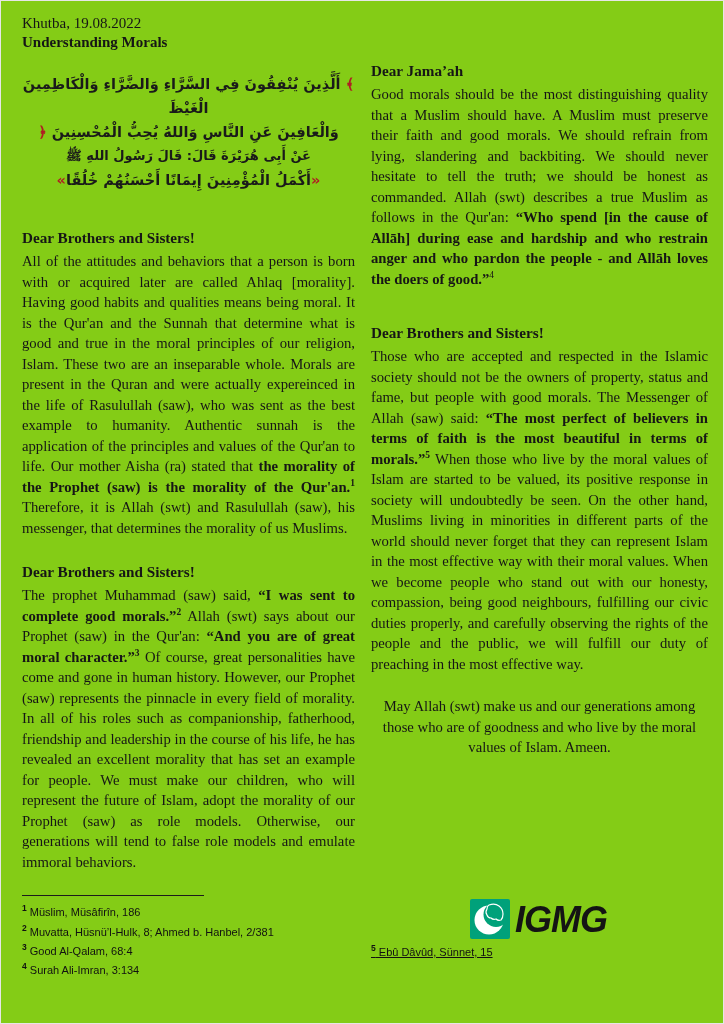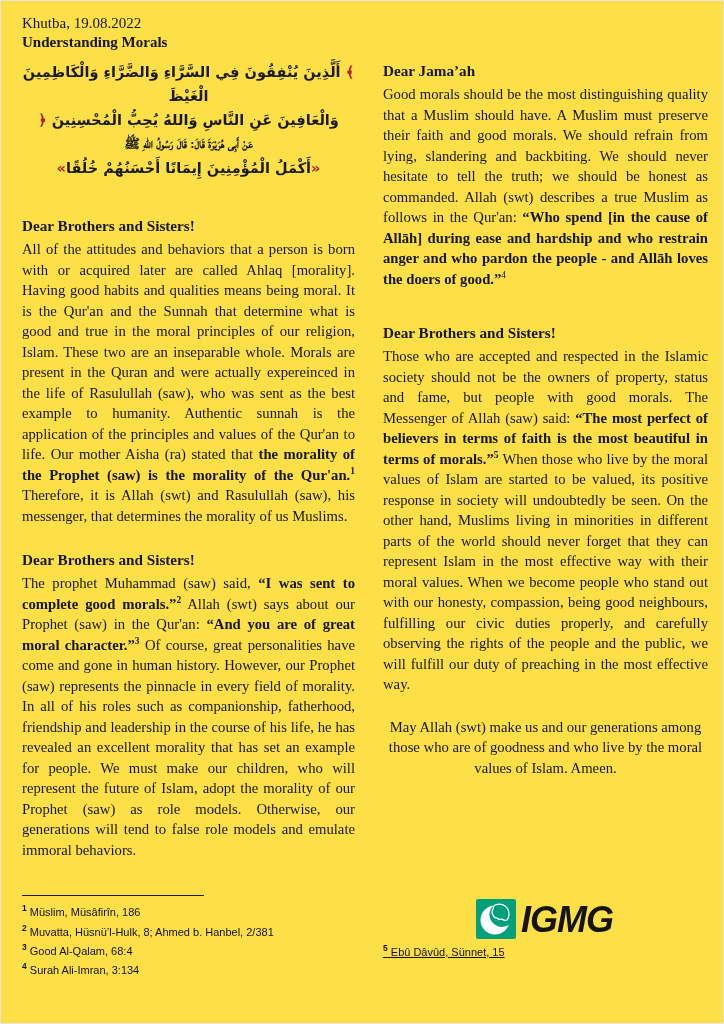--- a/index.html
+++ b/index.html
@@ -1,49 +1,49 @@
 <!DOCTYPE html>
 <html><head>
 <meta charset="utf-8">
 <style>
   html,body{margin:0;padding:0;background:#9a9a9a;}
   .page{
     position:relative;
     width:724px;height:1024px;
     margin:0 auto;
-    background:#fde047;
+    background:#84cc16;
     box-shadow:inset 0 0 0 1px #e6e6e6;
     box-sizing:border-box;
     padding:14px 16px 12px 22px;
     display:flex;
-    gap:28px;
+    gap:16px;
     font-family:"Liberation Serif", serif;
     color:#161616;
     overflow:hidden;
   }
   .col{display:flex;flex-direction:column;box-sizing:border-box;height:100%;}
   .col-left{width:333px;flex:0 0 333px;}
   .col-right{flex:1 1 auto;}
 
   .doc-header{line-height:19px;}
   .date-line{font-size:15px;font-weight:normal;}
   .doc-title{font-size:15px;font-weight:bold;}
 
   .arabic{
-    margin-top:8px;
+    margin-top:20px;
     direction:rtl;
     text-align:center;
     font-family:"DejaVu Sans", sans-serif;
     font-size:14.5px;
     line-height:24px;
     font-weight:bold;
     color:#1a1a1a;
   }
   .arabic .red{color:#b01e23;}
-  .arabic .line3{font-size:13px;font-family:Liberation Serif, serif;}
+  .arabic .line3{font-size:13px;}
 
   .sec-heading{
     font-size:15.2px;font-weight:bold;
     margin-top:25px;margin-bottom:4px;
   }
   .sec-heading.first-left{margin-top:37px;}
   .sec-heading.first-right{margin-top:48px;}
   .body-para{
     font-size:14.7px;
     line-height:20.5px;

